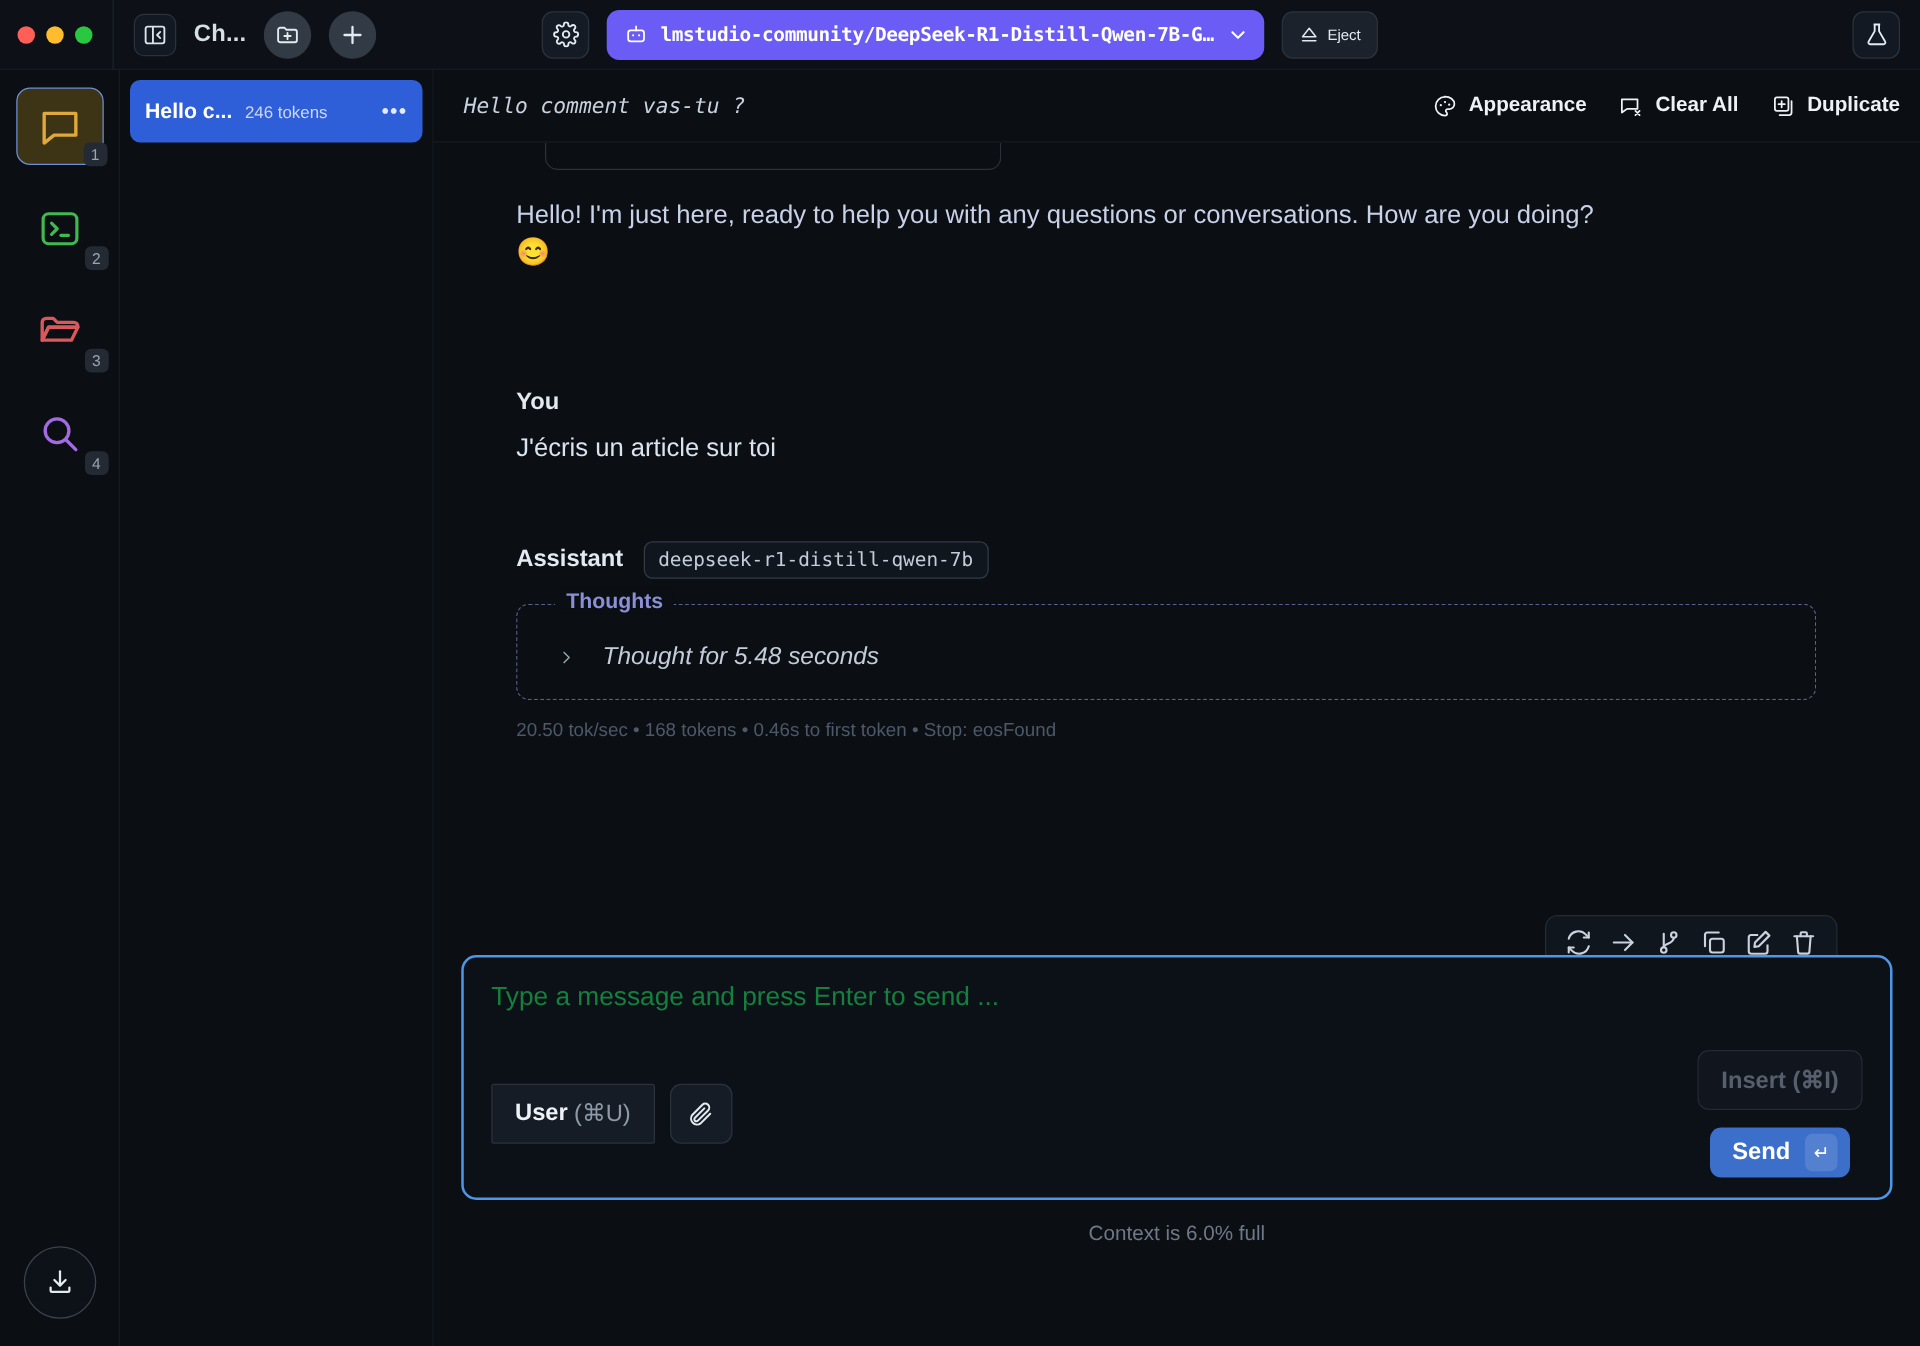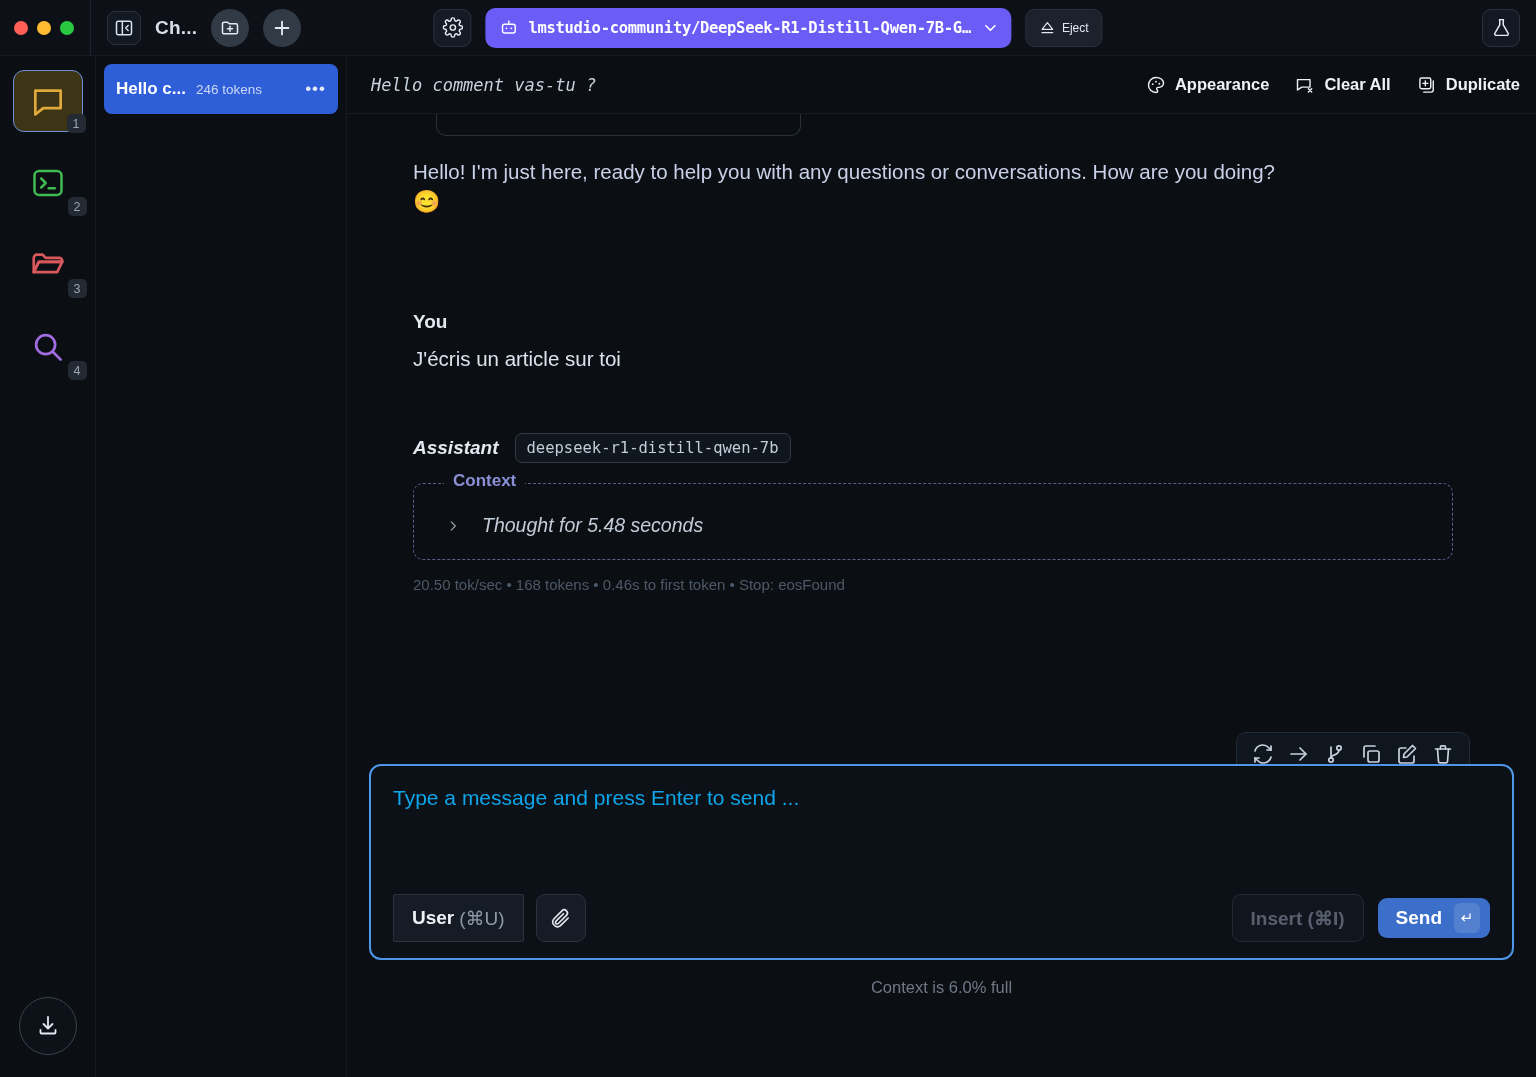--- a/index.html
+++ b/index.html
@@ -175,21 +175,21 @@
     color: #e3e9f1; font-size: 19px; font-weight: 600;
     padding: 0 42px;
   }
   .user-text {
     color: #dbe3ee; font-size: 20.5px; padding: 14px 42px 0 42px;
   }
 
   .assistant-head {
     display: flex; align-items: center; gap: 16px; padding: 0 42px;
   }
-  .assistant-head .role-label { padding: 0; font-style: italic; }
+  .assistant-head .role-label { padding: 0; }
   .model-badge {
     border: 1px solid #333b46; border-radius: 7px;
     background: #10161e; padding: 5px 11px;
     color: #c4ccd8; font-size: 15.5px;
     font-family: "DejaVu Sans Mono", monospace;
   }
 
   .thoughts-box {
     margin: 20px 42px 0 42px;
     border: 1.5px dashed #5b5f8e; border-radius: 10px;
@@ -226,35 +226,35 @@
   .act-ico { cursor: pointer; display: flex; align-items: center; justify-content: center; }
 
   
   .composer-wrap { padding: 0 22px 0 22px; position: relative; }
   .composer {
     border: 2px solid #4d96e8; border-radius: 12px;
     background: #0c1118; height: 196px;
     display: flex; flex-direction: column;
     padding: 20px 22px 16px 22px;
   }
-  .composer-placeholder { color: #0ea5e9; font-size: 21px; }
+  .composer-placeholder { color: #15803d; font-size: 21px; }
   .composer-bottom { margin-top: auto; display: flex; align-items: center; }
   .user-btn {
     height: 48px; border: 1px solid #2b323c; border-radius: 2px;
     background: #161c25; padding: 0 18px;
     display: flex; align-items: center; cursor: pointer;
   }
   .user-btn .strong { color: #eef2f7; font-size: 19px; font-weight: 600; }
   .user-btn .dim { color: #8e99a8; font-size: 19px; margin-left: 5px; }
   .clip-btn {
     width: 50px; height: 48px; margin-left: 12px;
     border: 1px solid #2b323c; border-radius: 9px; background: #161c25;
     display: flex; align-items: center; justify-content: center; cursor: pointer;
   }
-  .right-btns { margin-left: auto; display: flex; align-items: center; gap: 14px; }
+  .right-btns { margin-left: auto; display: flex; align-items: center; gap: 14px; flex-direction: column; }
   .insert-btn {
     height: 48px; border: 1px solid #232a34; border-radius: 9px;
     background: #11161e; padding: 0 18px;
     display: flex; align-items: center; cursor: pointer;
     color: #575f6c; font-size: 19px; font-weight: 600;
   }
   .send-btn {
     height: 40px; border-radius: 9px; background: #3b6fc9;
     padding: 0 10px 0 18px;
     display: flex; align-items: center; gap: 12px; cursor: pointer;
@@ -442,21 +442,21 @@
           <div class="user-text">J'écris un article sur toi</div>
 
           <div style="height:62px"></div>
 
           <div class="assistant-head">
             <div class="role-label">Assistant</div>
             <div class="model-badge">deepseek-r1-distill-qwen-7b</div>
           </div>
 
           <div class="thoughts-box">
-            <div class="thoughts-legend">Context</div>
+            <div class="thoughts-legend">Thoughts</div>
             <div class="thought-row">
               <svg class="thought-chevron" width="14" height="20" viewBox="0 0 24 24" fill="none" stroke="#9aa4b2" stroke-width="2" stroke-linecap="round" stroke-linejoin="round">
                 <polyline points="9 5 16 12 9 19"></polyline>
               </svg>
               <div class="thought-text">Thought for 5.48 seconds</div>
             </div>
           </div>
 
           <div class="stats-line">20.50 tok/sec • 168 tokens • 0.46s to first token • Stop: eosFound</div>
         </div>

